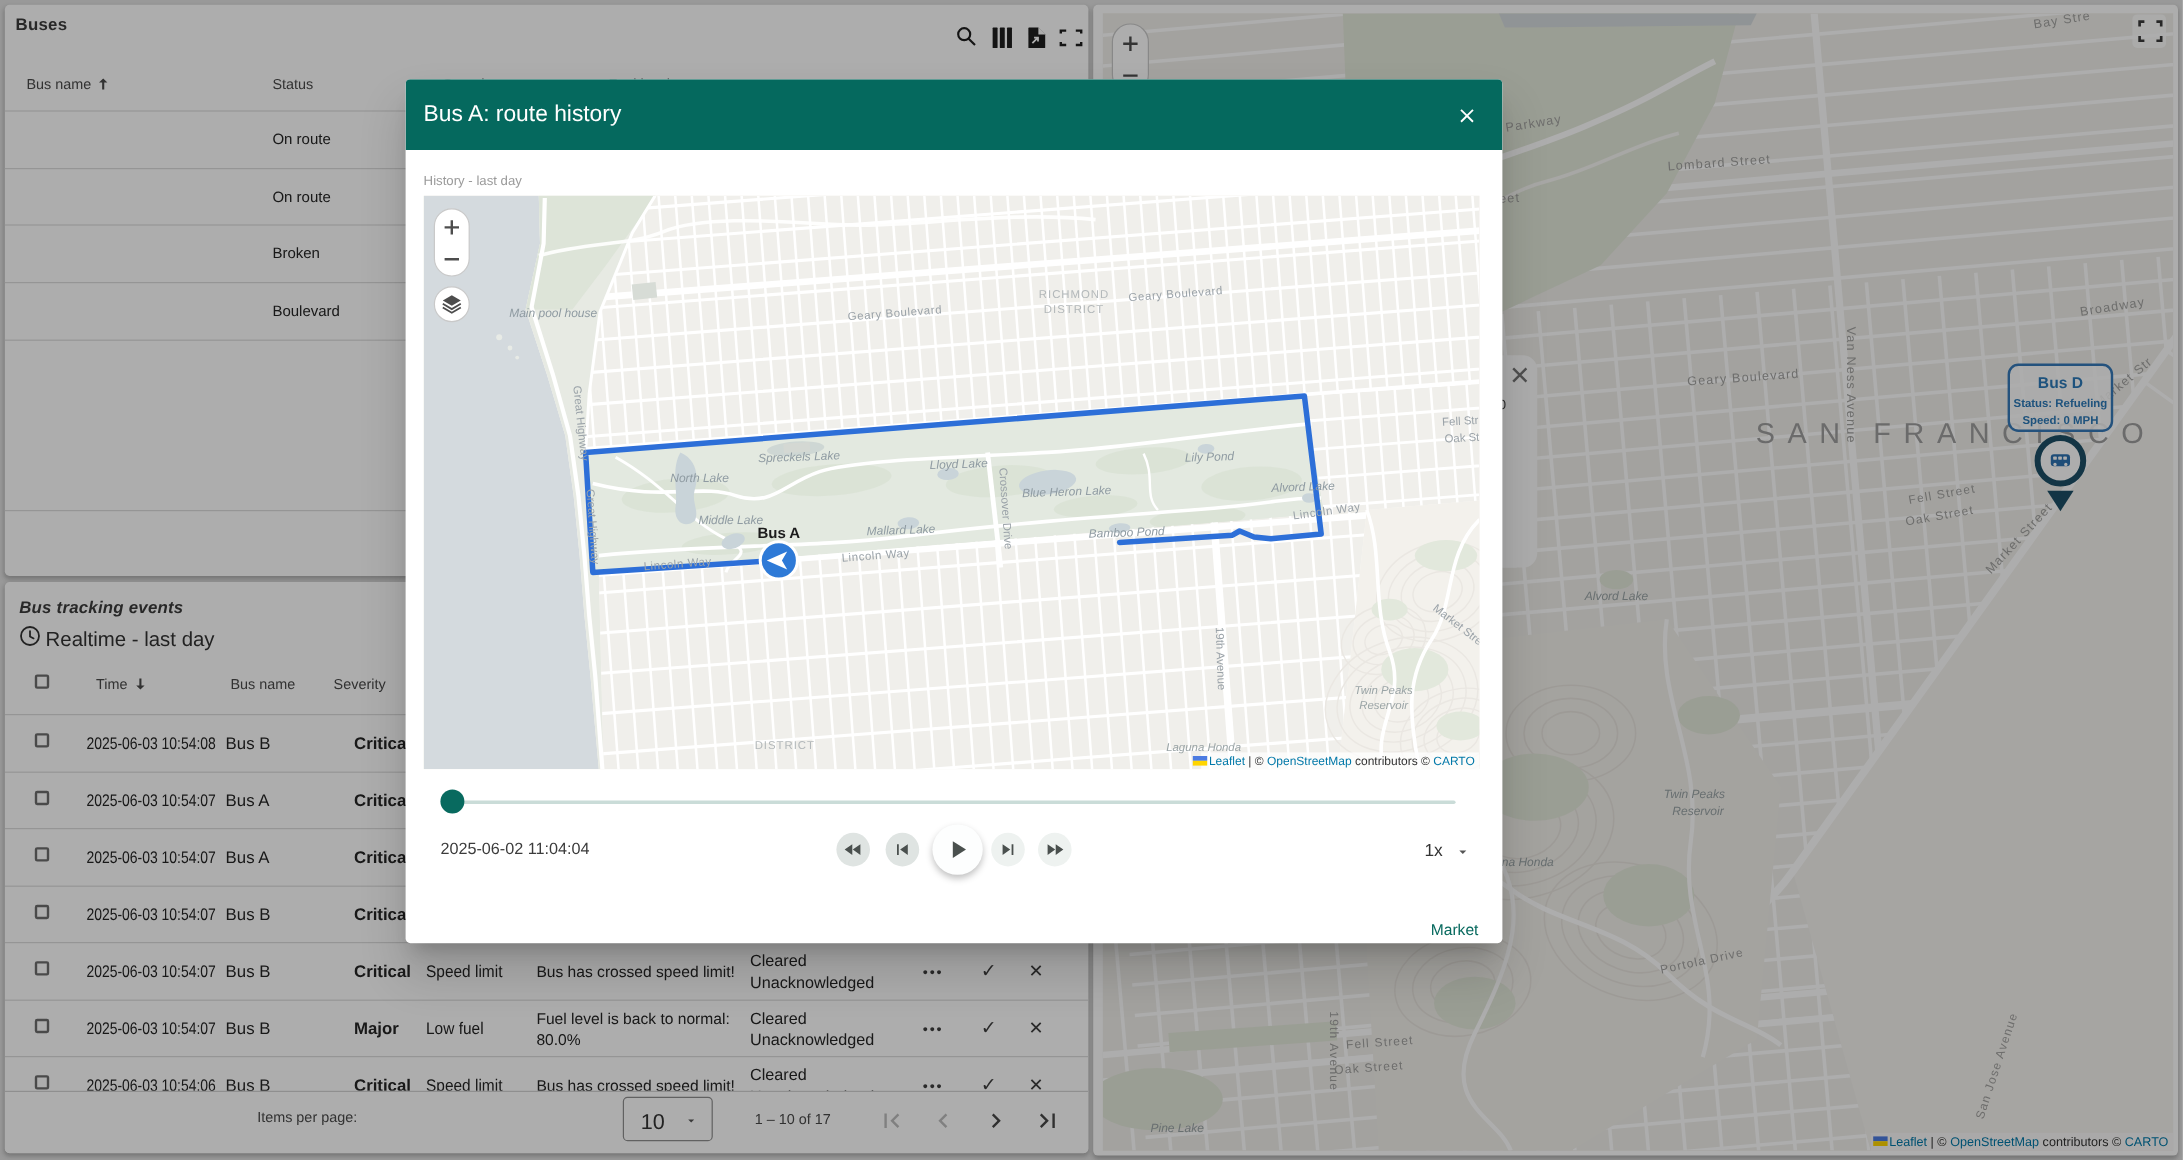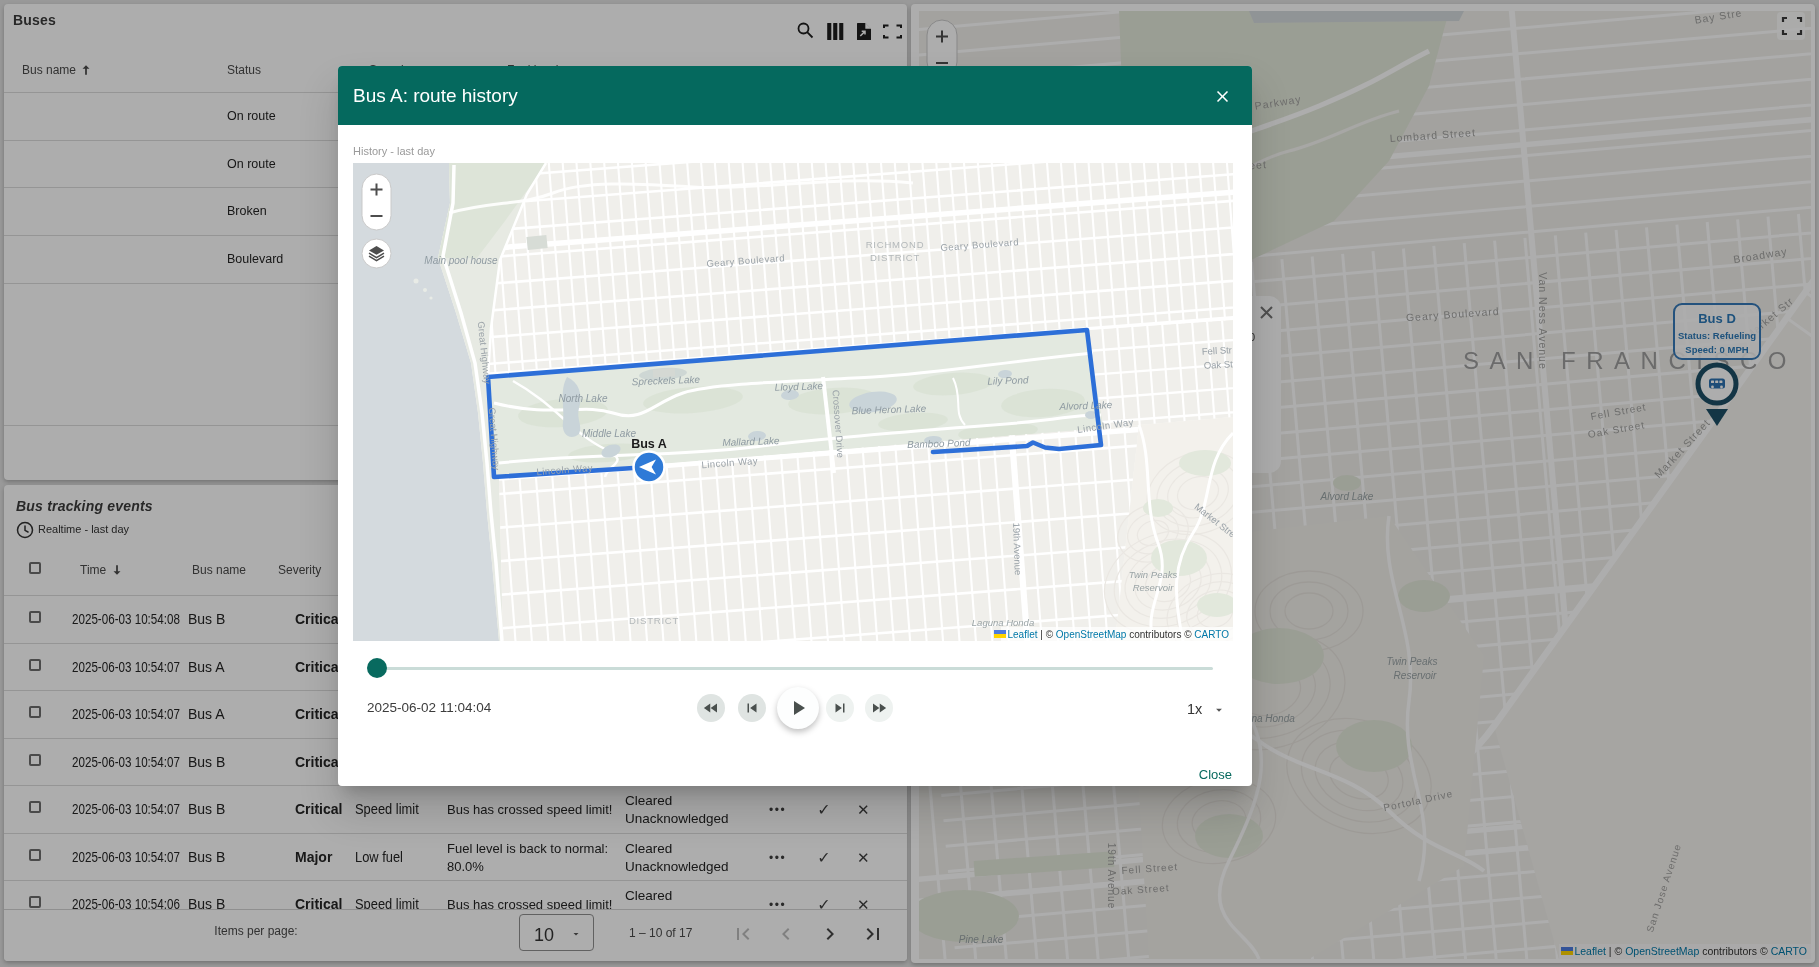--- a/index.html
+++ b/index.html
@@ -88,21 +88,21 @@
   </div>
 
   <div class="card" style="left:4px; top:485px; width:903px; height:476px; overflow:hidden;">
     <div class="title" style="position:absolute; left:12px; top:13px;font-style:italic;">Bus tracking events</div>
     <div class="abs" style="left:12px; top:36px;">
       <svg width="18" height="18" viewBox="0 0 24 24">
           <circle cx="12" cy="12" r="10" fill="none" stroke="#333" stroke-width="2"></circle>
           <path d="M12 6.5v6l4 2.2" fill="none" stroke="#333" stroke-width="2" stroke-linecap="round"></path>
         </svg>
     </div>
-    <div class="cell abs" style="left:34px; top:38px; font-size:11px; color:#333;">Realtime - last day</div>
+    <div class="cell abs" style="left:34px; top:38px; font-size:17px; color:#333;">Realtime - last day</div>
 
     <div class="cbx" style="left:25px; top:77px;"></div>
     <div class="hdr abs" style="left:76px; top:70px; line-height:30px;">Time <svg width="14" height="14" viewBox="0 0 24 24" style="vertical-align:-3px">
           <path d="M12 20l6-6h-4.5V4h-3v10H6z" fill="#4a4a4a"></path>
         </svg></div>
     <div class="hdr abs" style="left:188px; top:70px; line-height:30px;">Bus name</div>
     <div class="hdr abs" style="left:274px; top:70px; line-height:30px;">Severity</div>
     <div id="evrows">
       <div class="rowline" style="top:110px;"></div>
       <div class="rowline" style="top:158px;"></div>
@@ -523,16 +523,16 @@
       <div class="abs mbtn" style="left:527px; top:628px; background:#eef2f0;">
         <svg width="18" height="18" viewBox="0 0 24 24" style="margin:5px">
             <path d="M4 18l8.5-6L4 6zM13 6v12l8.5-6z" fill="#4a504e"></path>
           </svg>
         </div>
     </div>
     <div class="abs" style="left:849px; top:635px; font-size:14.5px; color:#333;">1x</div>
     <svg class="abs" style="left:874px; top:637px;" width="14" height="14" viewBox="0 0 24 24">
         <path d="M7 10l5 5 5-5z" fill="#555"></path>
       </svg>
-    <div class="abs" style="right:20px; top:701px; font-size:13px; font-weight:500; color:#07695e;">Close</div>
+    <div class="abs" style="right:20px; top:701px; font-size:13px; font-weight:500; color:#07695e;">Market</div>
   </div>
 
 </div>
 
 </body></html>

